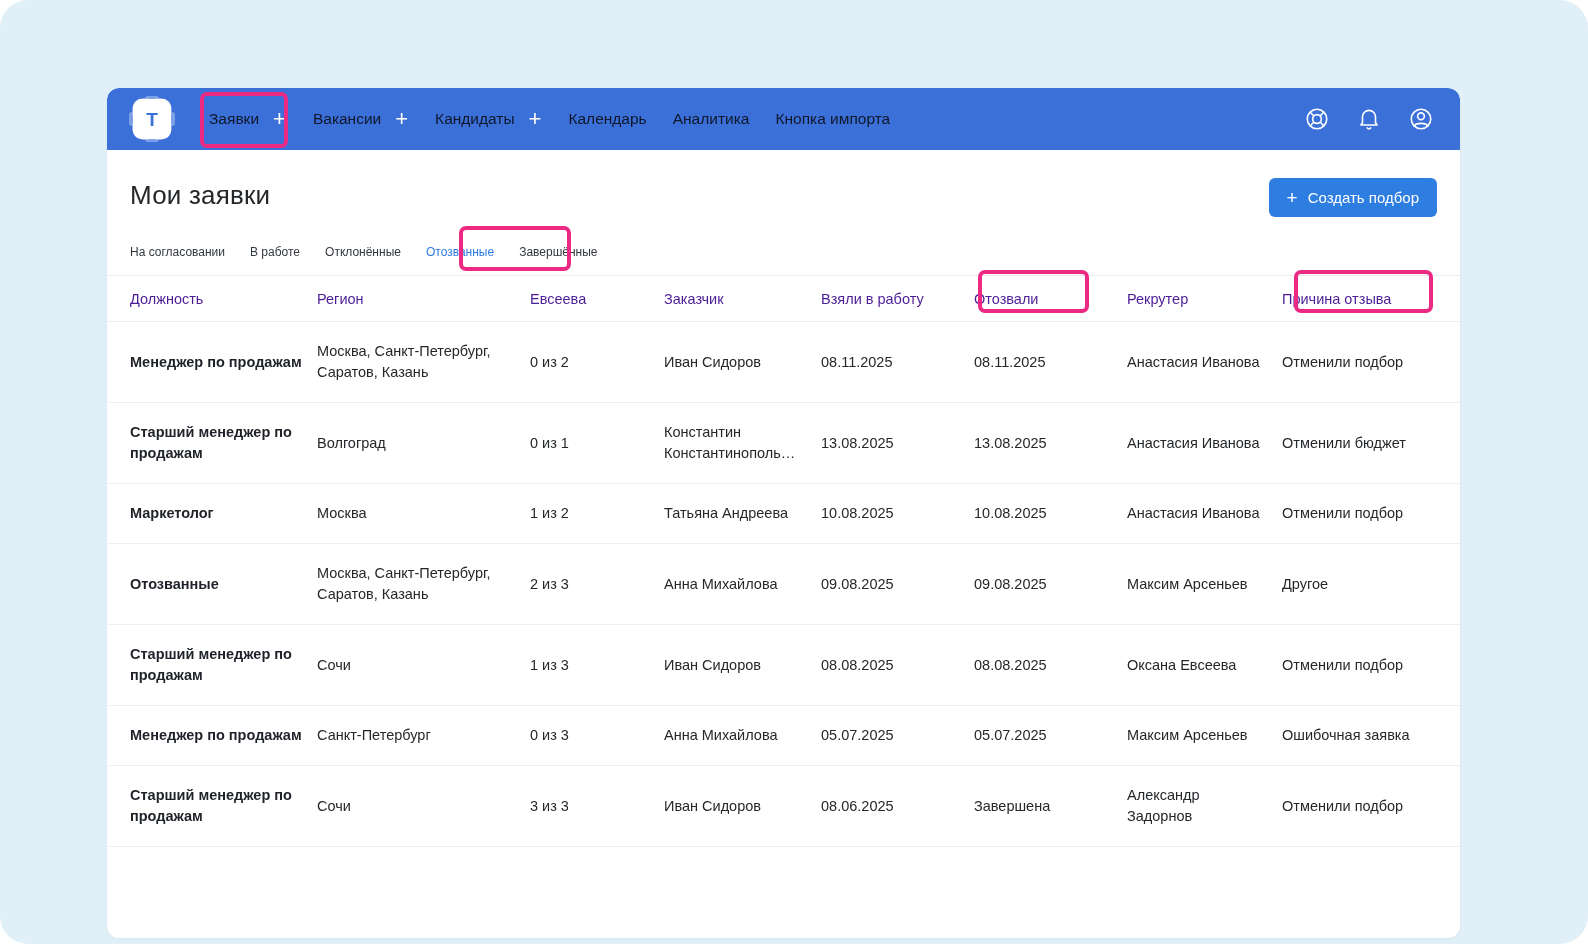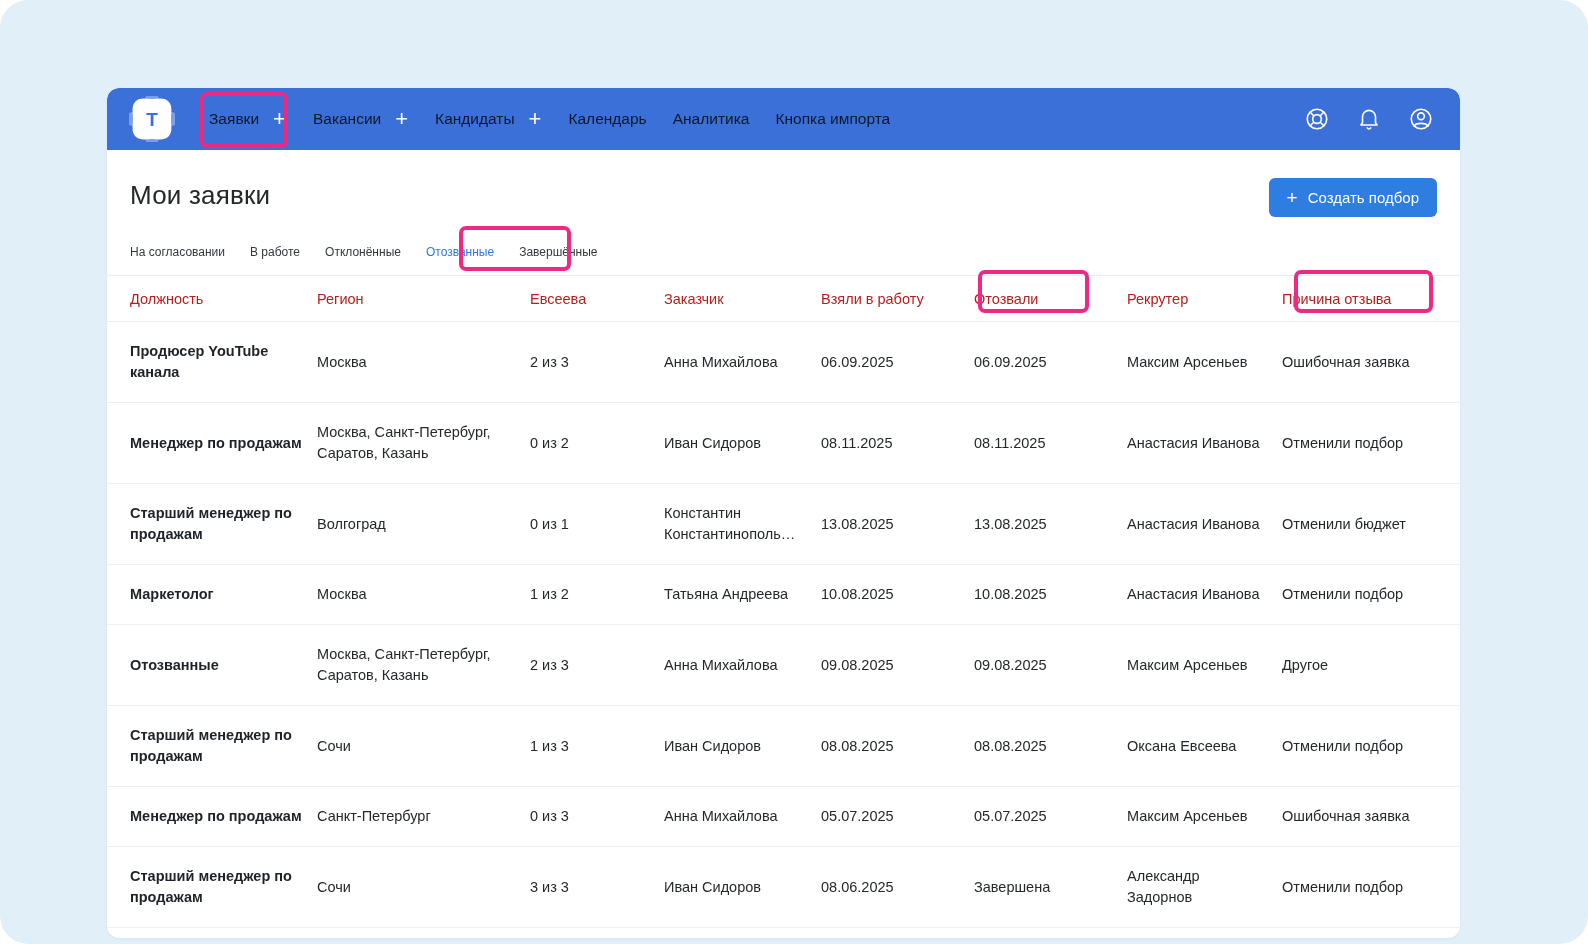--- a/index.html
+++ b/index.html
@@ -28,21 +28,21 @@
   .create-btn .plus { font-size:19px; font-weight:300; line-height:1; }
 
   
   .tabs { display:flex; gap:25px; padding:28px 23px 0 23px; border-bottom:1px solid #e9ebee; }
   .tab { font-size:12px; color:#33383f; padding-bottom:16px; cursor:pointer; white-space:nowrap; }
   .tab.active { color:#2b7be4; }
 
   
   table { width:100%; border-collapse:collapse; table-layout:fixed; }
   th, td { text-align:left; vertical-align:middle; font-weight:400; }
-  th { color:#b91c1c; font-size:14.5px; padding:15px 14px 14px 0; border-bottom:1px solid #eceef0; }
+  th { color:#4c1d95; font-size:14.5px; padding:15px 14px 14px 0; border-bottom:1px solid #eceef0; }
   td { color:#25282b; font-size:14.5px; line-height:21px; padding:19px 14px 19px 0; border-bottom:1px solid #eef0f2; }
   th:first-child, td:first-child { padding-left:23px; }
   td.col-position { font-weight:700; color:#1f2329; }
   tbody tr { cursor:pointer; }
 
   
   .annotation { position:absolute; border:4px solid #ec2a84; border-radius:7px; pointer-events:none; }
 </style>
 </head>
 <body>
@@ -143,30 +143,20 @@
           <th>Евсеева</th>
           <th>Заказчик</th>
           <th>Взяли в работу</th>
           <th>Отозвали</th>
           <th>Рекрутер</th>
           <th>Причина отзыва</th>
         </tr>
       </thead>
       <tbody>
           <tr>
-            <td class="col-position">Продюсер YouTube канала</td>
-            <td class="col-region">Москва</td>
-            <td class="col-hired">2 из 3</td>
-            <td class="col-customer">Анна Михайлова</td>
-            <td class="col-taken">06.09.2025</td>
-            <td class="col-withdrawn">06.09.2025</td>
-            <td class="col-recruiter">Максим Арсеньев</td>
-            <td class="col-reason">Ошибочная заявка</td>
-          </tr>
-          <tr>
             <td class="col-position">Менеджер по продажам</td>
             <td class="col-region">Москва, Санкт-Петербург, Саратов, Казань</td>
             <td class="col-hired">0 из 2</td>
             <td class="col-customer">Иван Сидоров</td>
             <td class="col-taken">08.11.2025</td>
             <td class="col-withdrawn">08.11.2025</td>
             <td class="col-recruiter">Анастасия Иванова</td>
             <td class="col-reason">Отменили подбор</td>
           </tr>
           <tr>

